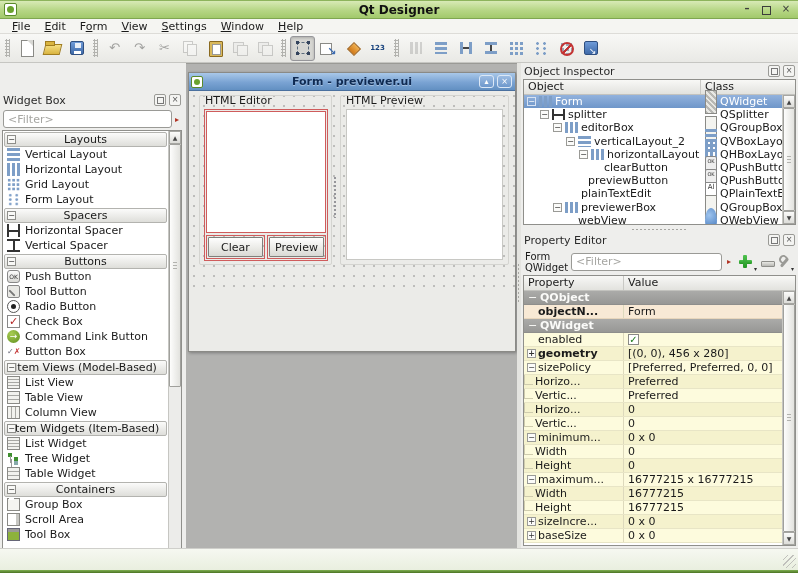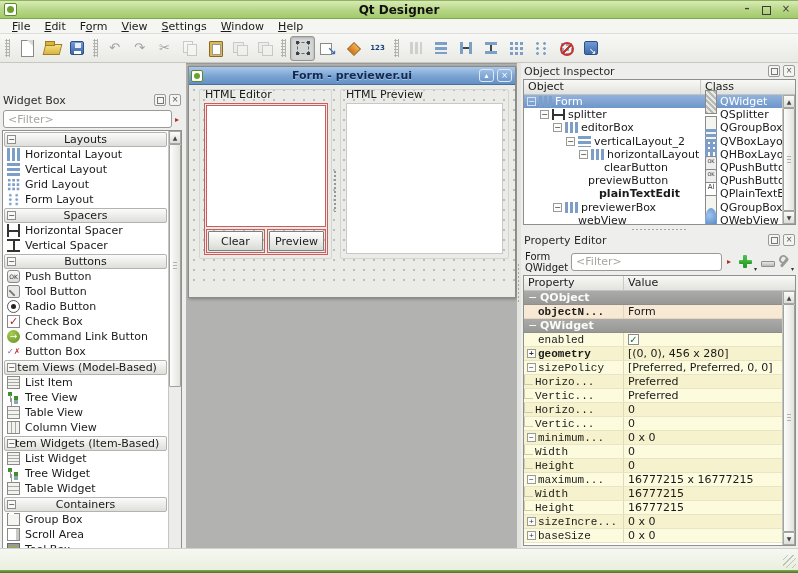--- a/index.html
+++ b/index.html
@@ -107,21 +107,21 @@
 .ic-group-box { border:1px solid #8a8a86; background:#f4f4f0; }
 .ic-group-box::after { content:""; position:absolute; left:1px; top:-2px; width:5px; height:3px; background:#fff; }
 .ic-scroll-area { border:1px solid #8a8a86; background:linear-gradient(#c8c8c4,#c8c8c4) right/3px 100% no-repeat,#fff; }
 .ic-tool-box { border:1px solid #667; background:linear-gradient(#9a9a96 0 3px,#8db23c 3px); }
 
 
 .mdi { position:absolute; left:186px; top:63px; width:331px; height:485px; background:#b2b2b0; border-top:1px solid #9a9a96; }
 .mdi-divider { position:absolute; left:517px; top:63px; width:4px; height:485px; background:#e4e4e0; }
 .mdi-divider .grip { position:absolute; left:0; top:200px; width:4px; height:40px; background-image:radial-gradient(#a6a6a2 .8px,transparent 1px); background-size:3px 4px; }
 
-.formwin { position:absolute; left:2px; top:2px; width:328px; height:232px; background:#ebebe8; border:1px solid #8a8a86; box-shadow:1px 1px 3px rgba(0,0,0,.3); }
+.formwin { position:absolute; left:2px; top:8px; width:328px; height:280px; background:#ebebe8; border:1px solid #8a8a86; box-shadow:1px 1px 3px rgba(0,0,0,.3); }
 .fw-titlebar { height:18px; background:linear-gradient(#a9c8e9,#7aa3d3 55%,#6290c2); border-bottom:1px solid #4a709e; display:flex; align-items:center; padding:0 2px; position:relative; }
 .fw-icon { width:12px; height:12px; background:#fff; border:1px solid #5a8a2a; border-radius:2px; position:relative; }
 .fw-icon::after { content:""; position:absolute; left:2px; top:2px; width:6px; height:6px; border-radius:50%; background:#6aa22e; }
 .fw-title { position:absolute; left:0; right:0; text-align:center; font-weight:bold; color:#0f2a52; text-shadow:0 1px 0 rgba(255,255,255,.35); }
 .fw-btns { position:absolute; right:3px; top:2px; display:flex; gap:3px; }
 .fw-btn { width:15px; height:13px; border-radius:3px; background:linear-gradient(#9cbce2,#6e98cc); border:1px solid #dce8f6; color:#fff; font-size:8px; line-height:12px; text-align:center; }
 .fw-body { position:relative; height:200px; background-color:#ebebe8; background-image:radial-gradient(#bdbdbb .9px,transparent 1.1px); background-size:10px 10px; }
 .fw-group { position:absolute; border:1px solid #d4d4d0; border-radius:2px; }
 .fw-group-label { position:absolute; top:-2px; left:5px; }
 .group-editor { left:10px; top:4px; width:133px; height:170px; }
@@ -185,21 +185,21 @@
 .btn-wrench::after { content:""; position:absolute; left:2px; top:1px; width:5px; height:5px; border:2px solid #9a9a96; border-radius:50%; border-right-color:transparent; transform:rotate(40deg); }
 .mini-caret { font-size:6px; color:#333; align-self:flex-end; margin:0 0 3px -3px; }
 .pe-table { position:absolute; left:2px; right:2px; top:43px; bottom:2px; border:1px solid #8f8f8b; background:#fff; overflow:hidden; }
 .pe-col-prop { width:100px; border-right:1px solid #c9c9c5; }
 .pe-rows { position:absolute; left:0; top:15px; right:13px; bottom:0; }
 .p-row { height:14px; display:flex; font-size:11px; border-bottom:1px solid #e8e5c6; }
 .p-row.even { background:#fdfbdd; } .p-row.odd { background:#f5f2cd; }
 .p-row.changed { background:#f8e9d5; border-bottom-color:#e8d6bc; }
 .p-group { height:14px; background:linear-gradient(#ababa9,#979795); color:#fafaf8; font-weight:bold; display:flex; align-items:center; padding-left:16px; position:relative; border-bottom:1px solid #8e8e8c; }
 .p-group .gm { position:absolute; left:4px; top:0; font-weight:normal; }
-.p-name { width:100px; flex:none; display:flex; align-items:center; border-right:1px solid #ddd9bc; overflow:hidden; white-space:nowrap;font-family:Liberation Mono, monospace; }
+.p-name { width:100px; flex:none; display:flex; align-items:center; border-right:1px solid #ddd9bc; overflow:hidden; white-space:nowrap; }
 .p-name.lvl1 { padding-left:3px; }
 .p-name.lvl2 { }
 .p-name .tree-l { width:9px; height:12px; border-left:1px solid #cfccae; border-bottom:1px solid #cfccae; margin:-6px 2px 0 0; flex:none; }
 .p-name.bold { font-weight:bold; }
 .p-val { flex:1; display:flex; align-items:center; padding-left:4px; overflow:hidden; white-space:nowrap; }
 .pexp { width:9px; height:9px; flex:none; border:1px solid #9a9a96; background:#fbfbf9; font-size:8px; line-height:7px; text-align:center; color:#333; margin-right:2px; }
 .pexp-sp { width:11px; flex:none; }
 .checkbox { width:11px; height:11px; border:1px solid #8a8a86; background:#fff; color:#1a7a1a; font-size:10px; line-height:10px; text-align:center; font-weight:bold; }
 
 
@@ -317,26 +317,26 @@
       <input class="filter-input" placeholder="&lt;Filter&gt;" style="">
       <span class="red-mark">▸</span>
     </div>
     <div class="wb-list">
       <div class="wb-inner">
           <div class="wb-cat">
             <span class="wb-minus">−</span>
             <span>Layouts</span>
           </div>
           <div class="wb-item">
+            <span class="wbi ic-vertical-layout"></span>
+            <span>Vertical Layout</span>
+          </div>
+          <div class="wb-item">
             <span class="wbi ic-horizontal-layout"></span>
             <span>Horizontal Layout</span>
-          </div>
-          <div class="wb-item">
-            <span class="wbi ic-vertical-layout"></span>
-            <span>Vertical Layout</span>
           </div>
           <div class="wb-item">
             <span class="wbi ic-grid-layout"></span>
             <span>Grid Layout</span>
           </div>
           <div class="wb-item">
             <span class="wbi ic-form-layout"></span>
             <span>Form Layout</span>
           </div>
           <div class="wb-cat">
@@ -378,25 +378,21 @@
           <div class="wb-item">
             <span class="wbi ic-button-box"><span class="ck">✓</span><span class="ex">✗</span></span>
             <span>Button Box</span>
           </div>
           <div class="wb-cat">
             <span class="wb-minus">−</span>
             <span>Item Views (Model-Based)</span>
           </div>
           <div class="wb-item">
             <span class="wbi ic-list-view"></span>
-            <span>List Item</span>
-          </div>
-          <div class="wb-item">
-            <span class="wbi ic-tree-view"></span>
-            <span>Tree View</span>
+            <span>List View</span>
           </div>
           <div class="wb-item">
             <span class="wbi ic-table-view"></span>
             <span>Table View</span>
           </div>
           <div class="wb-item">
             <span class="wbi ic-column-view"></span>
             <span>Column View</span>
           </div>
           <div class="wb-cat">
@@ -558,21 +554,21 @@
               <span class="oi-obj" style="padding-left: 52px;">
                 <span class="exp-sp"></span>
                 <span>previewButton</span>
               </span>
               <span class="oi-cls">
                 <span class="ci ci-qpushbutton">OK</span>
                 <span>QPushButton</span>
               </span>
             </div>
             <div class="oi-row">
-              <span class="oi-obj" style="padding-left: 63px; font-weight: bold;">
+              <span class="oi-obj" style="padding-left: 45px;">
                 <span class="exp-sp"></span>
                 <span>plainTextEdit</span>
               </span>
               <span class="oi-cls">
                 <span class="ci ci-qtext">Al</span>
                 <span>QPlainTextEdit</span>
               </span>
             </div>
             <div class="oi-row">
               <span class="oi-obj" style="padding-left: 29px;">

